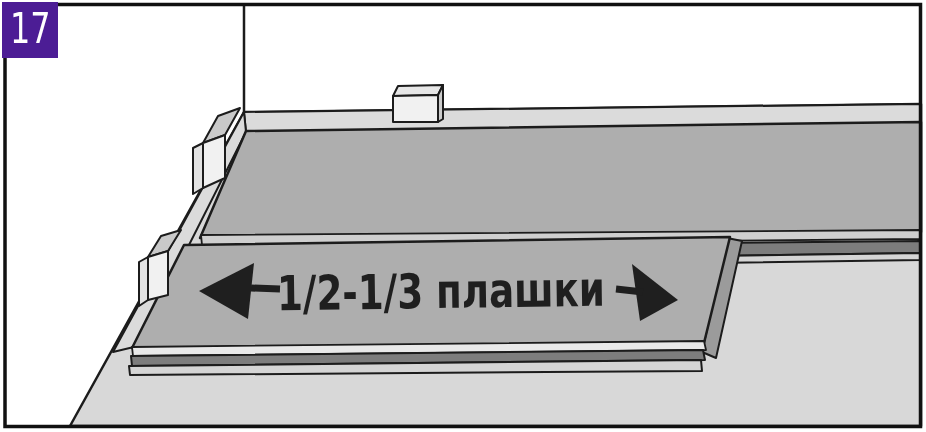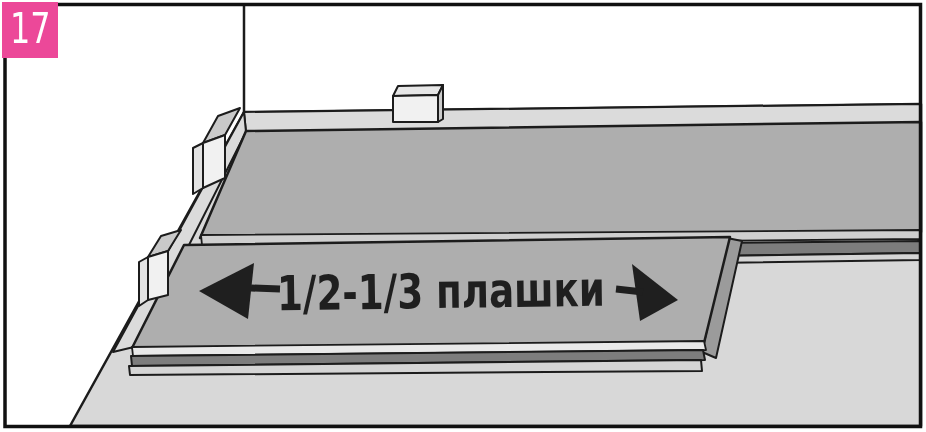--- a/index.html
+++ b/index.html
@@ -1,20 +1,20 @@
 <!DOCTYPE html>
 <html><head>
 <meta charset="utf-8">
 <style>
   html,body{margin:0;padding:0;background:#ffffff;font-family:"Liberation Sans",sans-serif;}
   .stage{position:relative;width:926px;height:432px;background:#ffffff;overflow:hidden;}
   .stage svg{position:absolute;left:0;top:0;display:block;}
   .step-badge{
     position:absolute;left:2px;top:2px;width:56px;height:56px;
-    background:#ec4899;color:#ffffff;z-index:5;
+    background:#4c1d95;color:#ffffff;z-index:5;
     display:flex;align-items:center;
   }
   .step-badge span{
     font-family:"DejaVu Sans",sans-serif;
     font-size:42px;line-height:56px;font-weight:400;
     display:inline-block;transform:scaleX(.76);transform-origin:0 50%;
     margin-left:8px;margin-top:-2px;
   }
 </style>
 </head>

